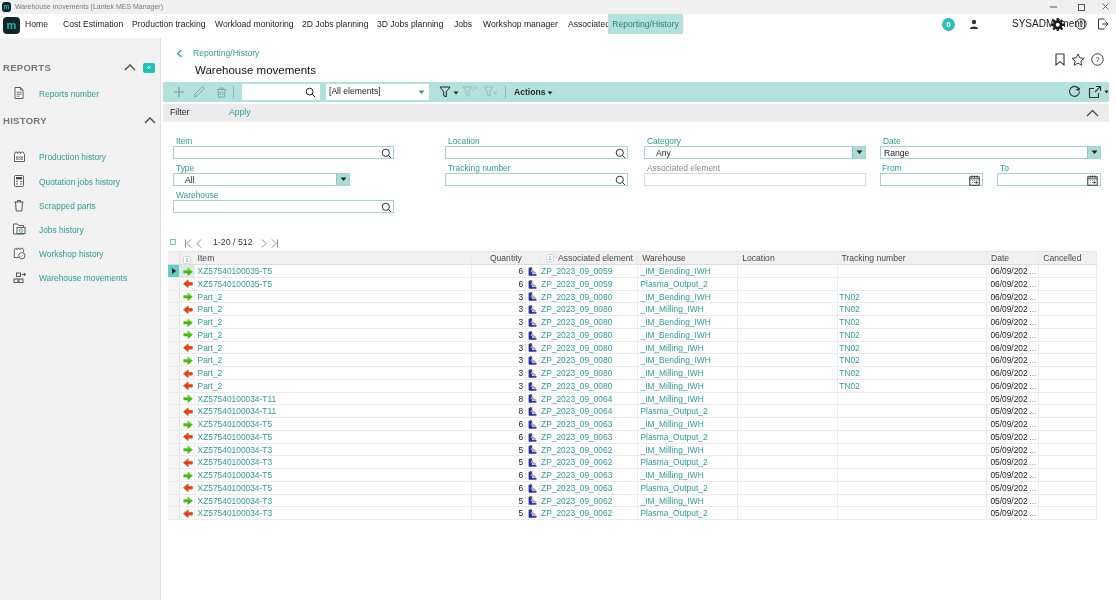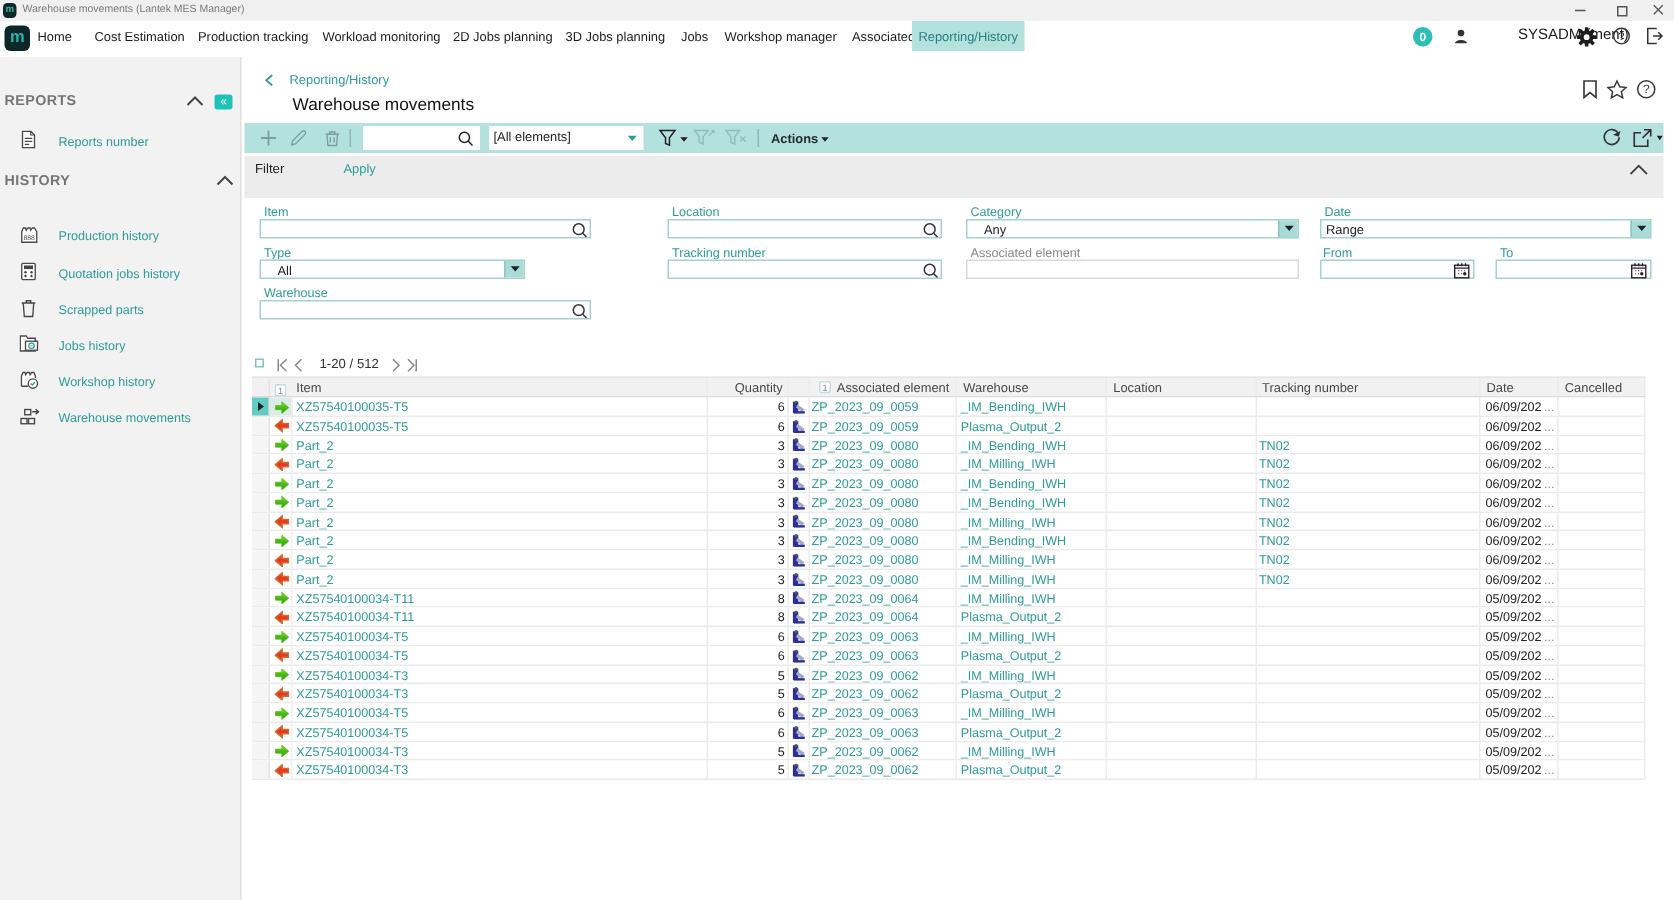--- a/index.html
+++ b/index.html
@@ -28,21 +28,21 @@
 #crumbch { position:absolute; left:176px; top:49px; }
 #ptitle { position:absolute; left:195px; top:63.5px; font-size:11.5px; color:#111; }
 
 #toolbar { position:absolute; left:163px; top:81.5px; width:946px; height:20px; background:#b2e1de; }
 #searchbox { position:absolute; left:79px; top:2px; width:78px; height:16px; background:#fff; border:1px solid #fff; }
 #allel { position:absolute; left:163px; top:2px; width:103px; height:16px; background:#fff;
   font-size:8.6px; color:#222; line-height:15px; padding-left:3px; }
 .tsep { position:absolute; top:4px; width:1px; height:12px; background:#8fb6b3; }
 #actions { position:absolute; left:351px; top:0; height:20px; line-height:20px; font-size:8.6px; font-weight:bold; color:#1f2a2a; }
 
-#filterbar { position:absolute; left:163px; top:104px; width:946px; height:28px; background:#ececec; }
+#filterbar { position:absolute; left:163px; top:104px; width:946px; height:18px; background:#ececec; }
 #filterbar .f1 { position:absolute; left:7px; top:0; height:17px; line-height:17px; font-size:8.8px; color:#222; }
 #filterbar .f2 { position:absolute; left:66px; top:0; height:17px; line-height:17px; font-size:8.6px; color:#2e9c98; }
 
 .flabel { position:absolute; font-size:8.4px; color:#2e9c98; }
 .flabelg { position:absolute; font-size:8.4px; color:#8a8a8a; }
 .ffield { position:absolute; height:13px; background:#fff; border:1px solid #a5d2cf; }
 .ffieldg { position:absolute; height:13px; background:#fff; border:1px solid #d9d9d9; }
 .mag { position:absolute; right:1px; top:1px; }
 .ddbtn { position:absolute; right:0; top:0; width:13px; height:11px; background:#a9dbd7; border-left:1px solid #8cc5c1; }
 .ddbtn svg { position:absolute; left:3px; top:3px; }

